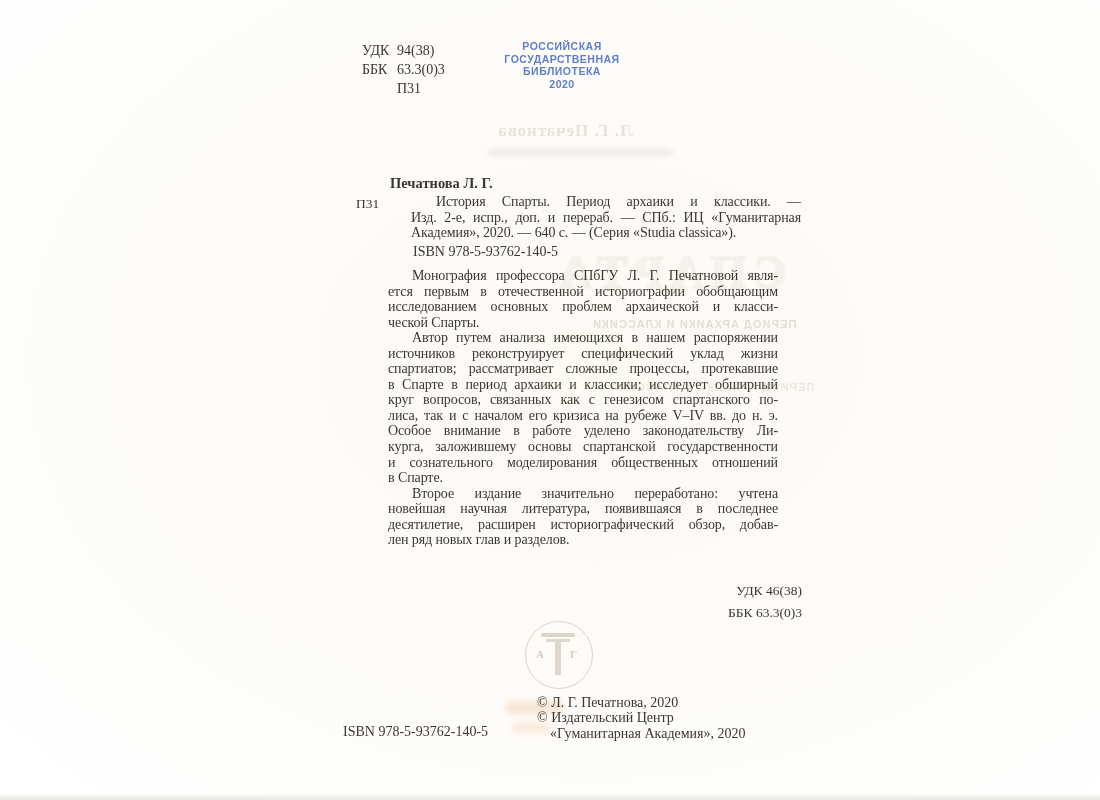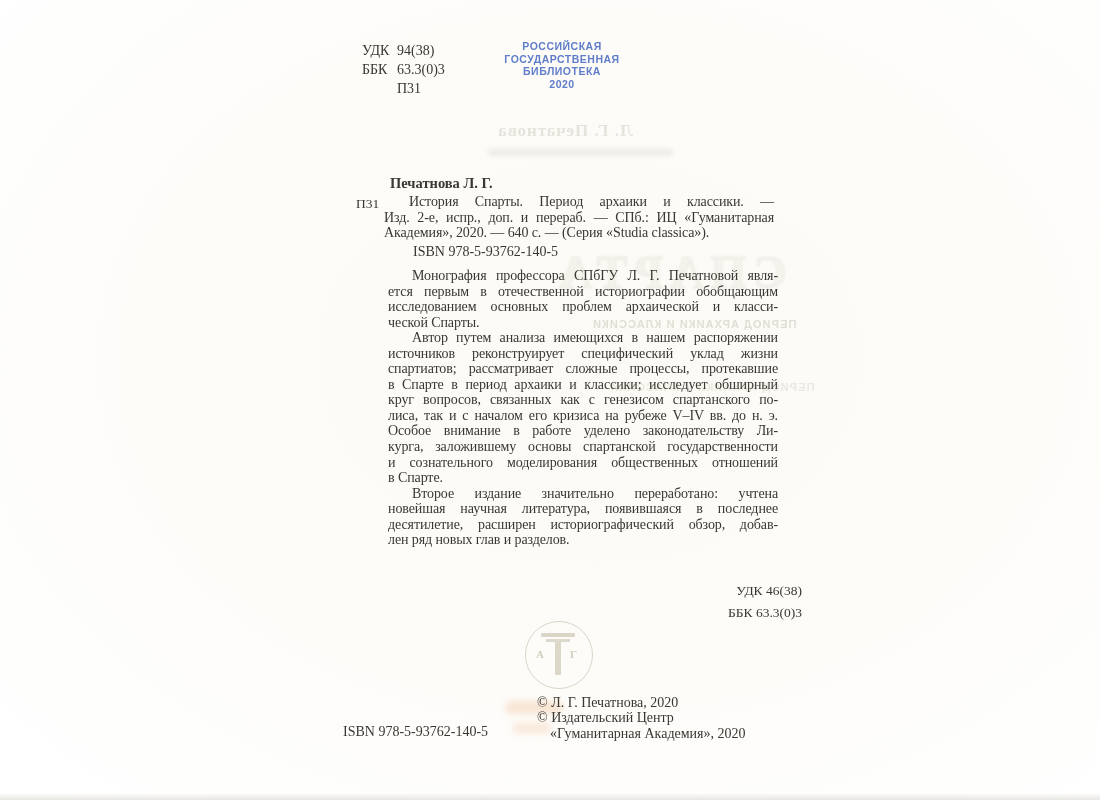--- a/index.html
+++ b/index.html
@@ -48,21 +48,21 @@
     font-family:"Liberation Sans","DejaVu Sans",sans-serif;
     font-size:11px;letter-spacing:1.1px;filter:blur(.6px);
   }
   .ghost-sub1{left:592px;top:318px;color:rgba(150,140,114,.26);}
   .ghost-sub2{left:610px;top:381px;color:rgba(150,140,114,.17);}
 
   
   .entry-author{position:absolute;left:390px;top:175px;font-weight:bold;font-size:14.5px;white-space:nowrap;}
   .margin-code{position:absolute;left:356px;top:196px;font-size:13.5px;}
   .textblock{font-size:14px;line-height:15.55px;letter-spacing:-0.1px;}
-  .entry{position:absolute;left:384px;top:194px;width:390px;}
+  .entry{position:absolute;left:411px;top:194px;width:390px;}
   .line{text-align:justify;text-align-last:justify;}
   .line.last{text-align-last:left;}
   .entry .line.first{text-indent:25px;}
   .isbn-top{position:absolute;left:413px;top:244px;font-size:14px;white-space:nowrap;}
 
   
   .annotation{position:absolute;left:388px;top:268px;width:390px;}
   .para .line.first{text-indent:24px;}
 
   

